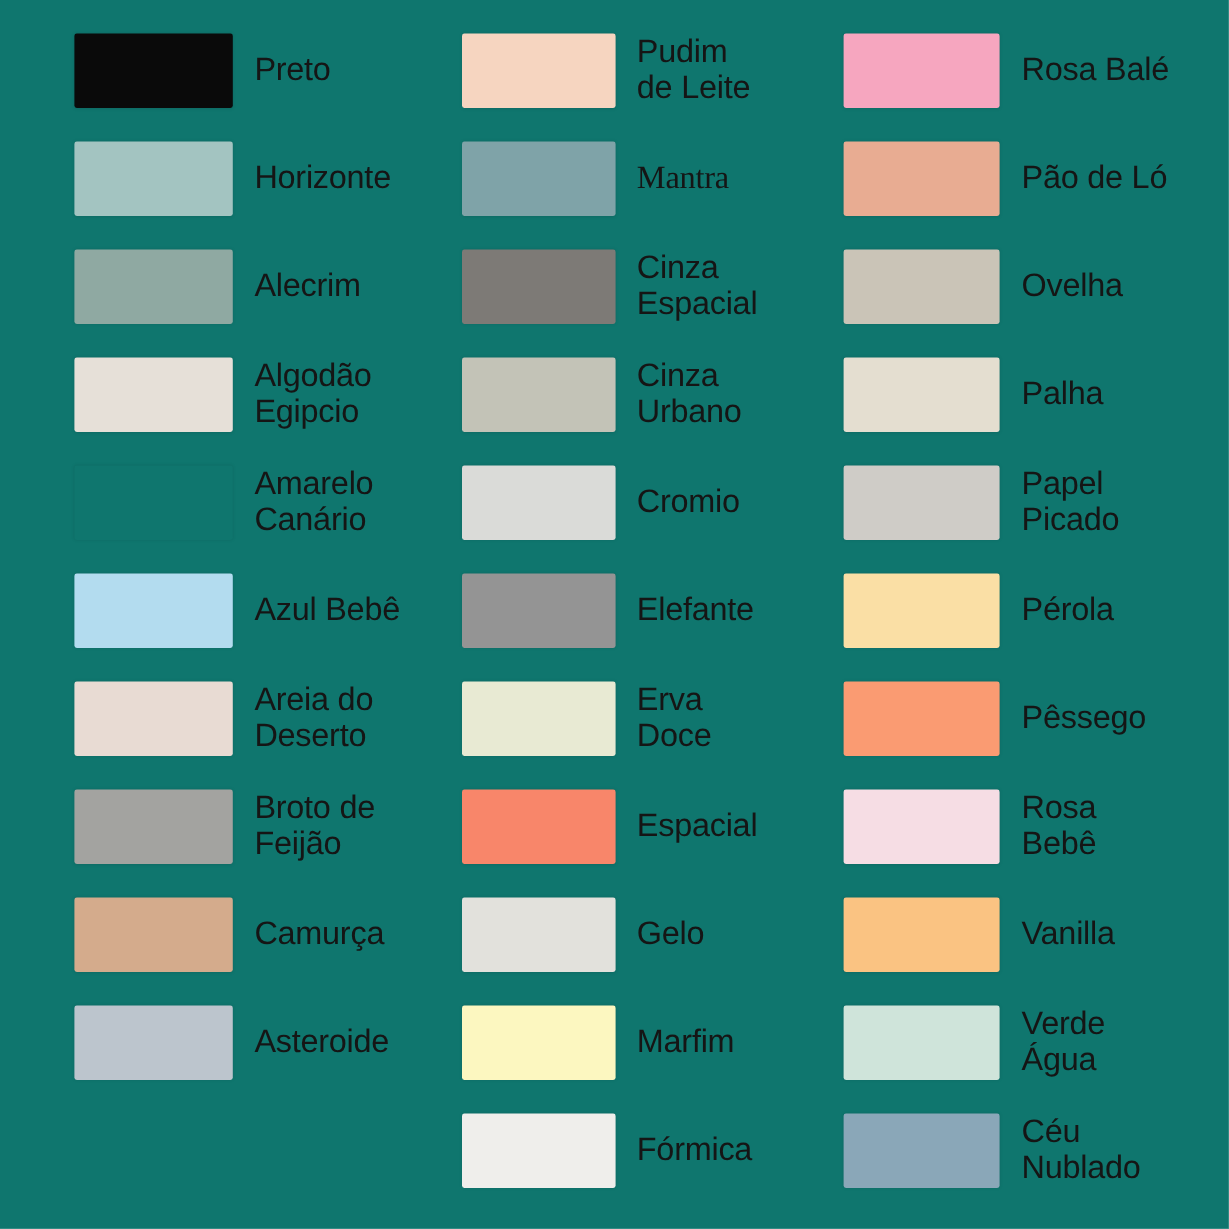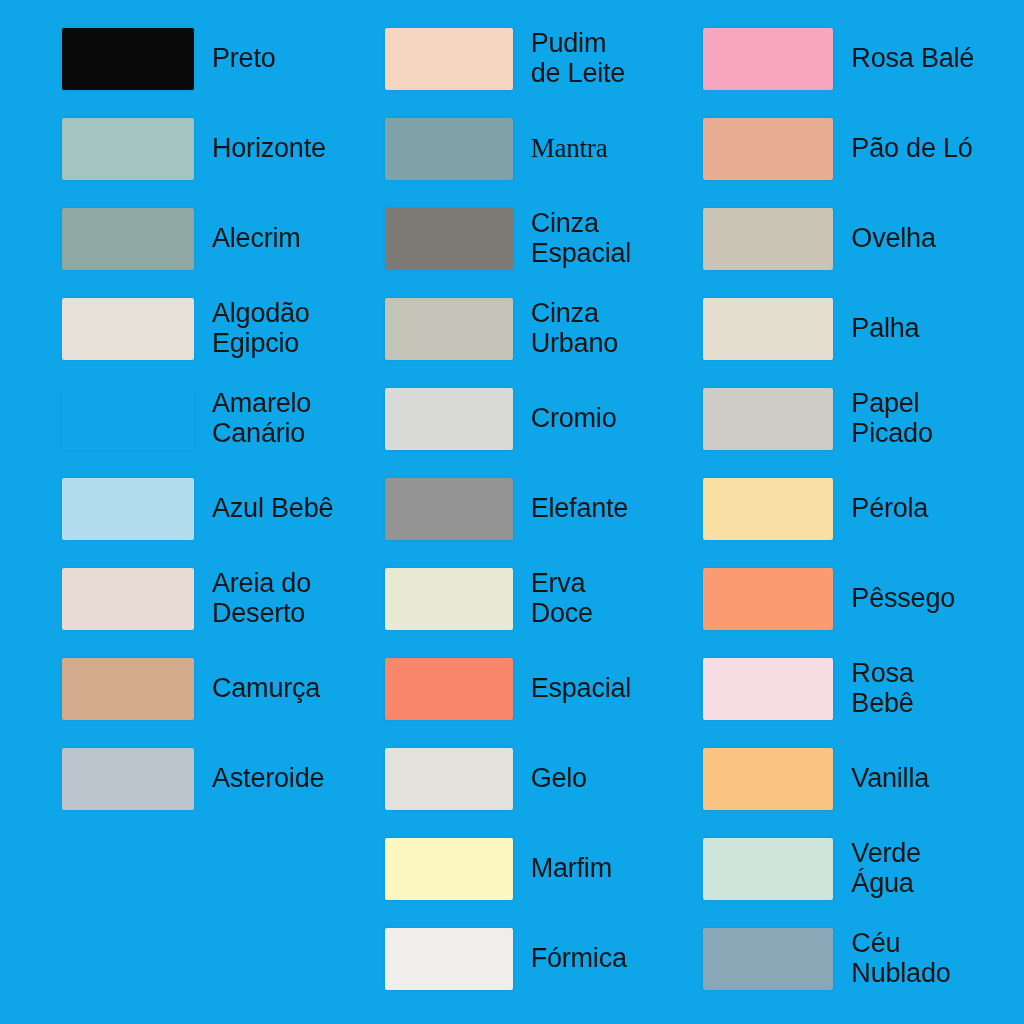--- a/index.html
+++ b/index.html
@@ -63,21 +63,21 @@
     font-weight: 400;
     max-width: 200px;
     -webkit-font-smoothing: antialiased;
   }
   .col-2 .swatch-label { }
   .col-3 .swatch-label { margin-left: 18px; }
 </style>
 </head>
 <body style="background: rgb(253, 253, 251);">
 
-<div id="palette-sheet" style="background: #0ea5e9;">
+<div id="palette-sheet" style="background: #0f766e;">
 
   <div class="palette-column col-1">
     <div class="swatch-row">
       <div class="swatch-chip" style="background: rgb(10, 10, 10);"></div>
       <div class="swatch-label" style="color: rgb(21, 21, 21);">Preto</div>
     </div>
     <div class="swatch-row">
       <div class="swatch-chip" style="background: rgb(163, 196, 193);"></div>
       <div class="swatch-label" style="color: rgb(21, 21, 21);">Horizonte</div>
     </div>
@@ -98,20 +98,25 @@
     <div class="swatch-row">
       <div class="swatch-chip" style="background: rgb(179, 220, 239);"></div>
       <div class="swatch-label" style="color: rgb(21, 21, 21);">Azul Bebê</div>
     </div>
     <div class="swatch-row">
       <div class="swatch-chip" style="background: rgb(232, 219, 211);"></div>
       <div class="swatch-label" style="color: rgb(21, 21, 21);">Areia do
 Deserto</div>
     </div>
     <div class="swatch-row">
+      <div class="swatch-chip" style="background: rgb(163, 163, 160);"></div>
+      <div class="swatch-label" style="color: rgb(21, 21, 21);">Broto de
+Feijão</div>
+    </div>
+    <div class="swatch-row">
       <div class="swatch-chip" style="background: rgb(212, 171, 140);"></div>
       <div class="swatch-label" style="color: rgb(21, 21, 21);">Camurça</div>
     </div>
     <div class="swatch-row">
       <div class="swatch-chip" style="background: rgb(188, 197, 205);"></div>
       <div class="swatch-label" style="color: rgb(21, 21, 21);">Asteroide</div>
     </div>
   </div>
 
   <div class="palette-column col-2">

